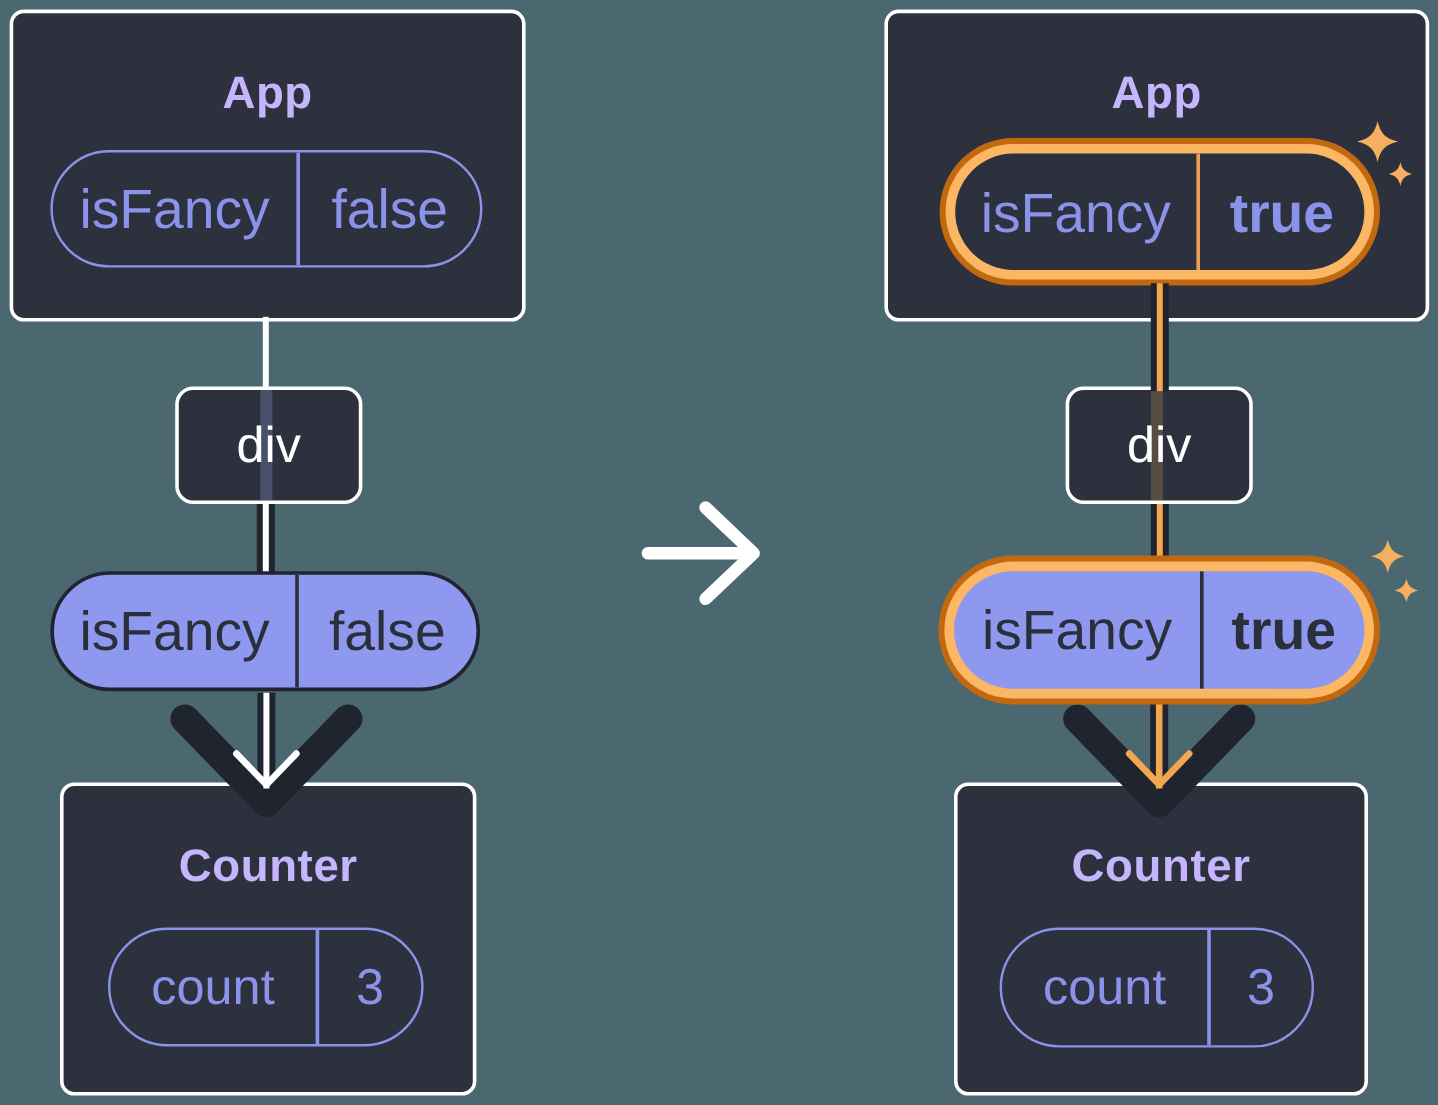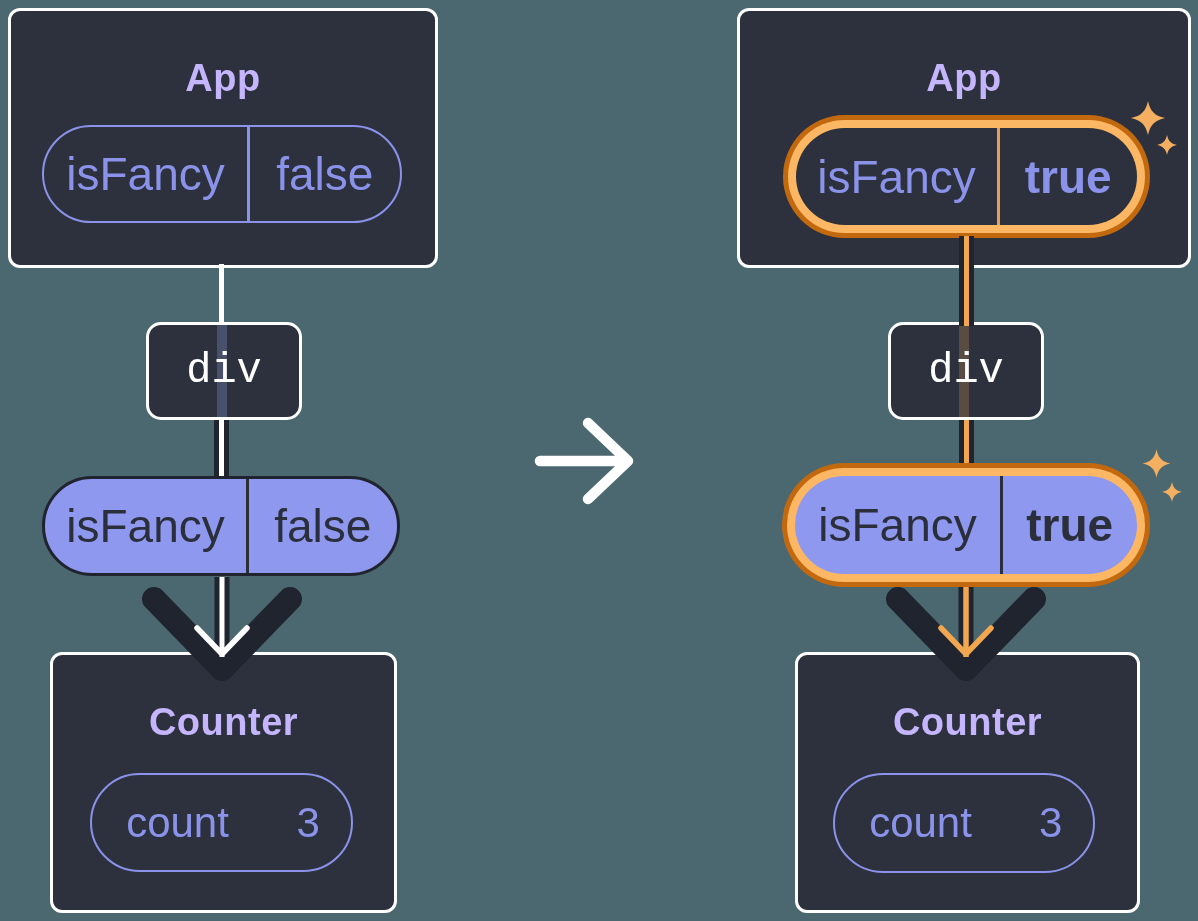--- a/index.html
+++ b/index.html
@@ -25,21 +25,21 @@
     text-align: center;
     color: #c4b5fd;
     font-size: 38px;
     font-weight: 700;
     letter-spacing: .5px;
   }
   .div-box { border-radius: 15px; }
   .div-label {
     position: absolute; inset: 0;
     display: flex; align-items: center; justify-content: center;
-    color: #fff; font-size: 42px; font-weight: 400; font-family: Liberation Mono, monospace;
+    color: #fff; font-size: 42px; font-weight: 400;
   }
   .stripe {
     position: absolute; top: 0; bottom: 0; left: 68px; width: 10px;
   }
   .pill {
     position: absolute;
     display: flex;
     align-items: stretch;
     box-sizing: border-box;
     border-radius: 999px;
@@ -97,21 +97,21 @@
   .hl-core {
     position: relative;
     display: flex; align-items: stretch;
     border-radius: 999px;
     height: 100%;
     overflow: hidden;
   }
   .core-dark { background: var(--box-fill, #2C313D); color: var(--purple-line, #8A93E9); }
   .core-purple { background: var(--purple-fill, #8F98EF); color: var(--dark-on-purple, #2A2F3B); }
   .fs46 { font-size: 46px; text-align: right; }
-  .fs42 { font-size: 42px; align-items: center; }
+  .fs42 { font-size: 42px; }
 </style>
 </head>
 <body>
 
 <div class="canvas">
 
   <div class="box" style="left:8px; top:8px; width:430px; height:260px;">
     <div class="node-title">App</div>
     <div class="pill outline-pill fs46" style="left:31px; top:114px; width:360px; height:98px;">
       <div class="cell" style="width:203px">isFancy</div>

